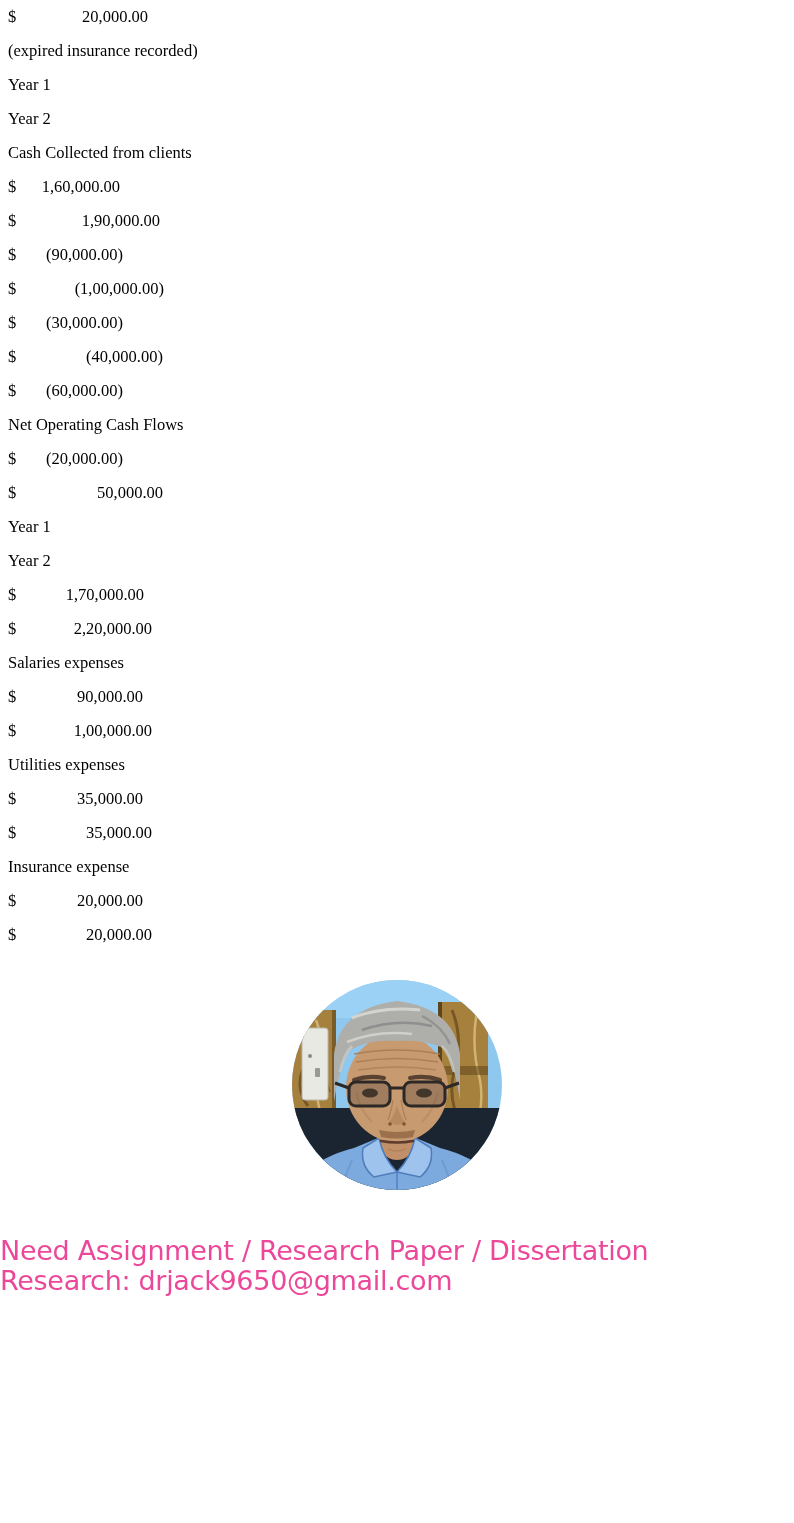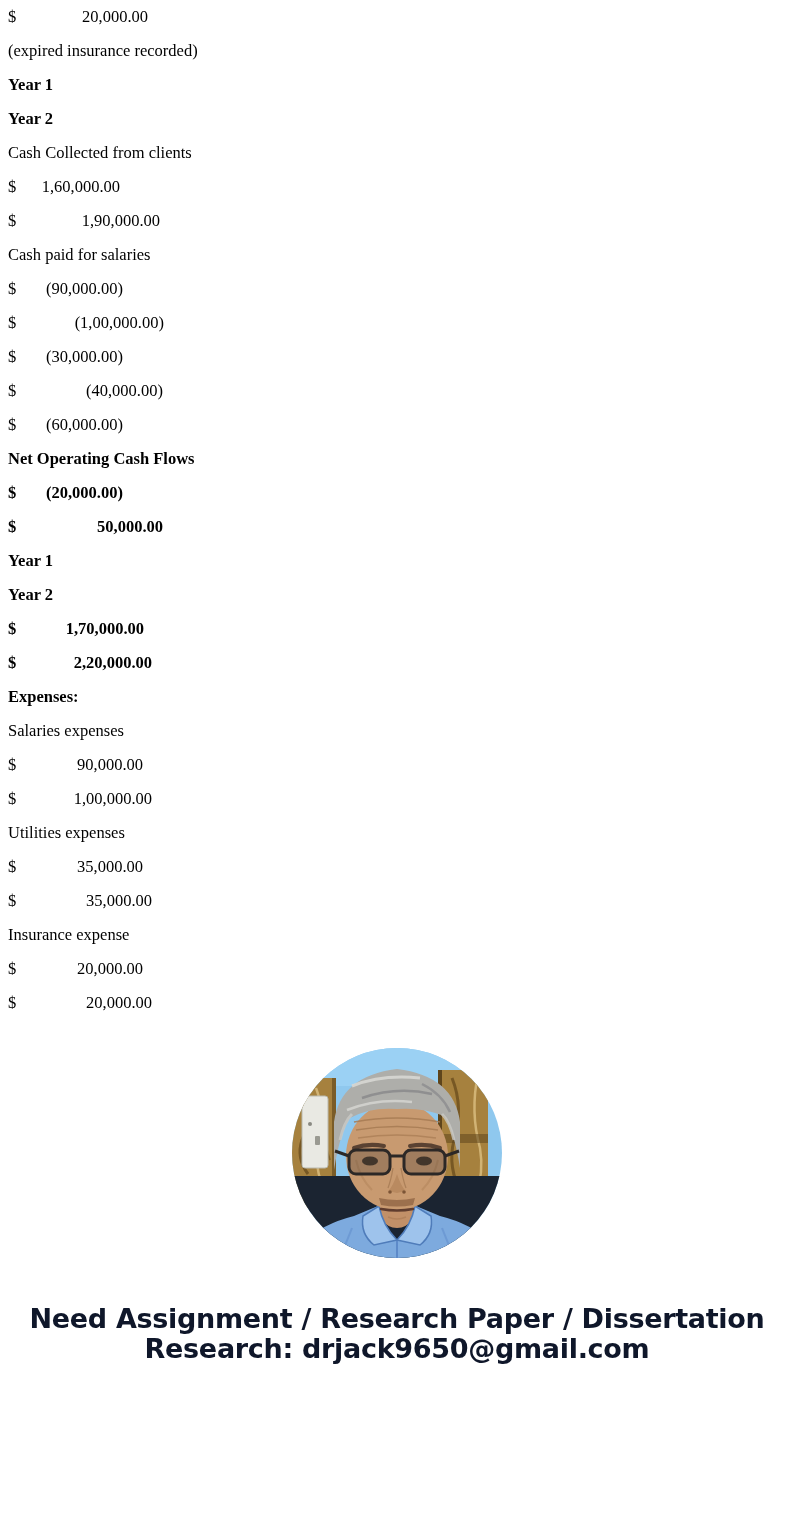--- a/index.html
+++ b/index.html
@@ -18,73 +18,70 @@
     padding-left: 8px;
     padding-top: 0;
   }
   .row {
     height: 34px;
     display: flex;
     align-items: center;
     font-size: 16.5px;
     white-space: pre;
   }
-  .row.bold { font-weight: bold; }
+  .row.bold { font-weight: normal; }
   .money { justify-content: space-between; }
   .avatar-wrap {
     margin-top: 28px;
     display: flex;
     justify-content: center;
   }
   .avatar {
     width: 210px;
     height: 210px;
     border-radius: 50%;
     overflow: hidden;
     flex: 0 0 auto;
   }
   .avatar svg { display: block; }
   .promo {
     margin-top: 46px;
-    text-align: center;
     font-family: "DejaVu Sans", sans-serif;
-    font-weight: bold;
+    font-weight: normal;
     font-size: 27px;
     line-height: 30px;
     letter-spacing: -0.3px;
-    color: #0f172a;
+    color: #ec4899;
   }
 </style>
 </head>
 <body>
 
 <main>
 
   <section class="rows" id="rows">
       <div class="row money" style="width: 140px;"><span>$</span><span>20,000.00</span></div>
       <div class="row">(expired insurance recorded)</div>
       <div class="row bold">Year 1</div>
       <div class="row bold">Year 2</div>
       <div class="row">Cash Collected from clients</div>
       <div class="row money" style="width: 112px;"><span>$</span><span>1,60,000.00</span></div>
       <div class="row money" style="width: 152px;"><span>$</span><span>1,90,000.00</span></div>
-      <div class="row">Cash paid for salaries</div>
       <div class="row money" style="width: 115px;"><span>$</span><span>(90,000.00)</span></div>
       <div class="row money" style="width: 156px;"><span>$</span><span>(1,00,000.00)</span></div>
       <div class="row money" style="width: 115px;"><span>$</span><span>(30,000.00)</span></div>
       <div class="row money" style="width: 155px;"><span>$</span><span>(40,000.00)</span></div>
       <div class="row money" style="width: 115px;"><span>$</span><span>(60,000.00)</span></div>
       <div class="row bold">Net Operating Cash Flows</div>
       <div class="row bold money" style="width: 115px;"><span>$</span><span>(20,000.00)</span></div>
       <div class="row bold money" style="width: 155px;"><span>$</span><span>50,000.00</span></div>
       <div class="row bold">Year 1</div>
       <div class="row bold">Year 2</div>
       <div class="row bold money" style="width: 136px;"><span>$</span><span>1,70,000.00</span></div>
       <div class="row bold money" style="width: 144px;"><span>$</span><span>2,20,000.00</span></div>
-      <div class="row bold">Expenses:</div>
       <div class="row">Salaries expenses</div>
       <div class="row money" style="width: 135px;"><span>$</span><span>90,000.00</span></div>
       <div class="row money" style="width: 144px;"><span>$</span><span>1,00,000.00</span></div>
       <div class="row">Utilities expenses</div>
       <div class="row money" style="width: 135px;"><span>$</span><span>35,000.00</span></div>
       <div class="row money" style="width: 144px;"><span>$</span><span>35,000.00</span></div>
       <div class="row">Insurance expense</div>
       <div class="row money" style="width: 135px;"><span>$</span><span>20,000.00</span></div>
       <div class="row money" style="width: 144px;"><span>$</span><span>20,000.00</span></div>
     </section>

